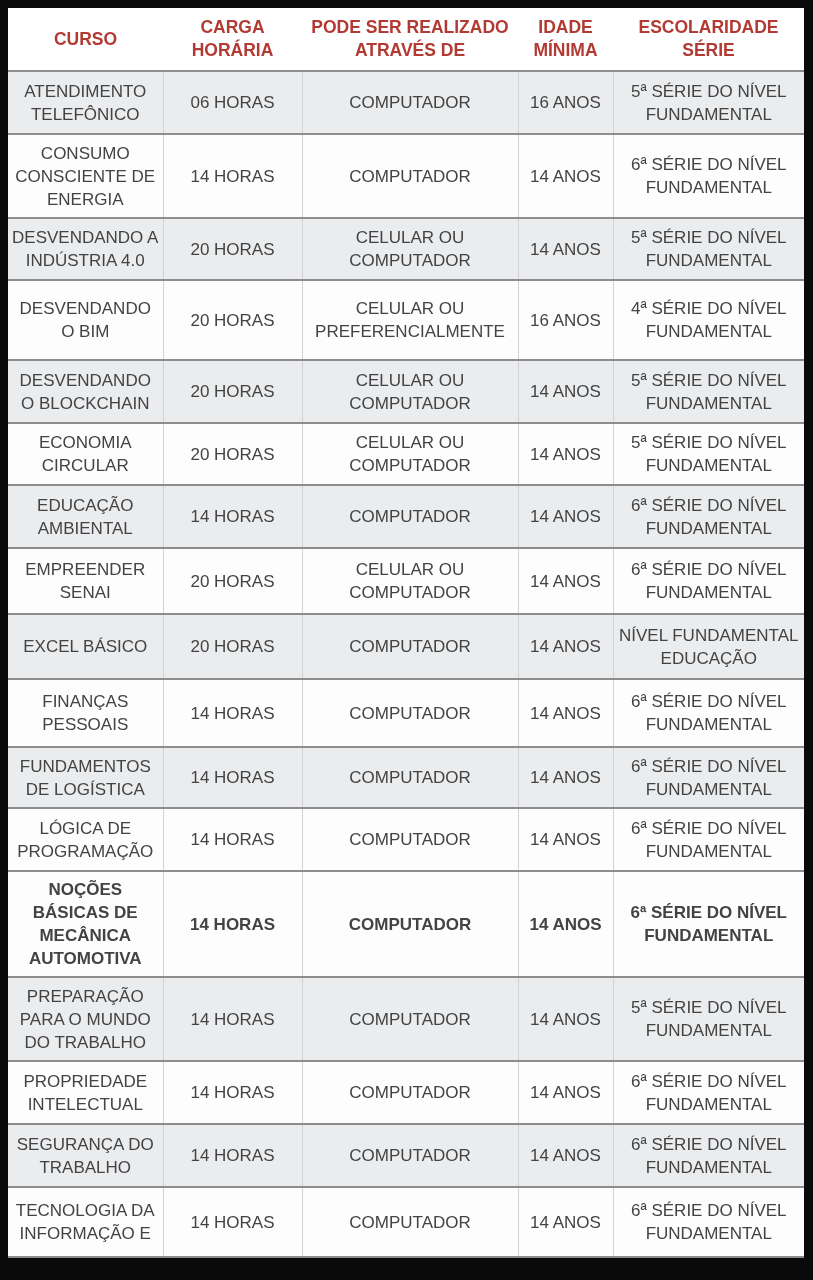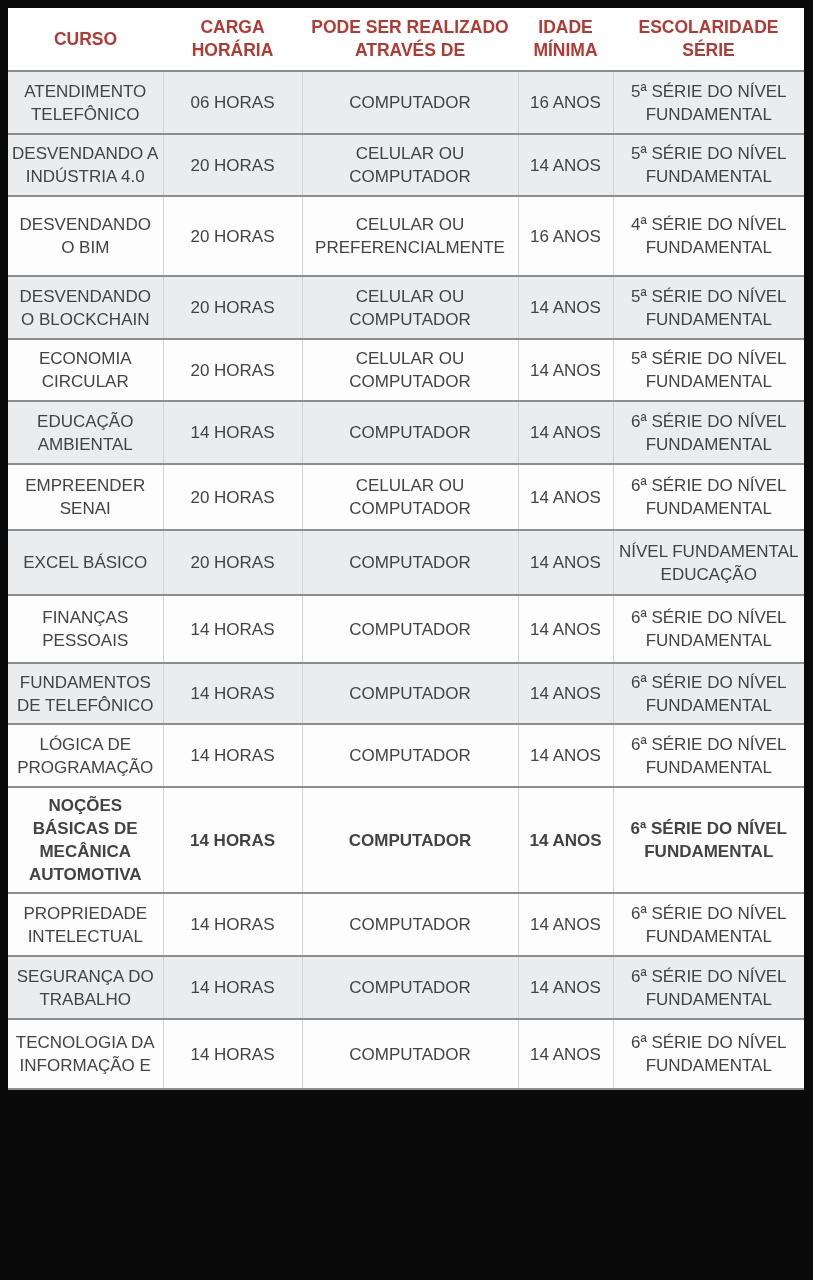--- a/index.html
+++ b/index.html
@@ -88,20 +88,30 @@
     <tbody>
         <tr class="alt" style="height: 63px; padding-left: 26px;">
     <td>ATENDIMENTO
 TELEFÔNICO</td>
     <td>06 HORAS</td>
     <td>COMPUTADOR</td>
     <td>16 ANOS</td>
     <td>5ª SÉRIE DO NÍVEL
 FUNDAMENTAL</td>
   </tr>
+        <tr class="plain" style="height: 84px;">
+    <td>CONSUMO
+CONSCIENTE DE
+ENERGIA</td>
+    <td>14 HORAS</td>
+    <td>COMPUTADOR</td>
+    <td>14 ANOS</td>
+    <td>6ª SÉRIE DO NÍVEL
+FUNDAMENTAL</td>
+  </tr>
         <tr class="alt" style="height: 62px;">
     <td>DESVENDANDO A
 INDÚSTRIA 4.0</td>
     <td>20 HORAS</td>
     <td>CELULAR OU
 COMPUTADOR</td>
     <td>14 ANOS</td>
     <td>5ª SÉRIE DO NÍVEL
 FUNDAMENTAL</td>
   </tr>
@@ -166,21 +176,21 @@
     <td>FINANÇAS
 PESSOAIS</td>
     <td>14 HORAS</td>
     <td>COMPUTADOR</td>
     <td>14 ANOS</td>
     <td>6ª SÉRIE DO NÍVEL
 FUNDAMENTAL</td>
   </tr>
         <tr class="alt" style="height: 61px;">
     <td>FUNDAMENTOS
-DE TELEFÔNICO</td>
+DE LOGÍSTICA</td>
     <td>14 HORAS</td>
     <td>COMPUTADOR</td>
     <td>14 ANOS</td>
     <td>6ª SÉRIE DO NÍVEL
 FUNDAMENTAL</td>
   </tr>
         <tr class="plain" style="height: 63px;">
     <td>LÓGICA DE
 PROGRAMAÇÃO</td>
     <td>14 HORAS</td>
@@ -193,20 +203,30 @@
     <td>NOÇÕES
 BÁSICAS DE
 MECÂNICA
 AUTOMOTIVA</td>
     <td>14 HORAS</td>
     <td>COMPUTADOR</td>
     <td>14 ANOS</td>
     <td>6ª SÉRIE DO NÍVEL
 FUNDAMENTAL</td>
   </tr>
+        <tr class="alt" style="height: 84px;">
+    <td>PREPARAÇÃO
+PARA O MUNDO
+DO TRABALHO</td>
+    <td>14 HORAS</td>
+    <td>COMPUTADOR</td>
+    <td>14 ANOS</td>
+    <td>5ª SÉRIE DO NÍVEL
+FUNDAMENTAL</td>
+  </tr>
         <tr class="plain" style="height: 63px;">
     <td>PROPRIEDADE
 INTELECTUAL</td>
     <td>14 HORAS</td>
     <td>COMPUTADOR</td>
     <td>14 ANOS</td>
     <td>6ª SÉRIE DO NÍVEL
 FUNDAMENTAL</td>
   </tr>
         <tr class="alt" style="height: 63px;">

